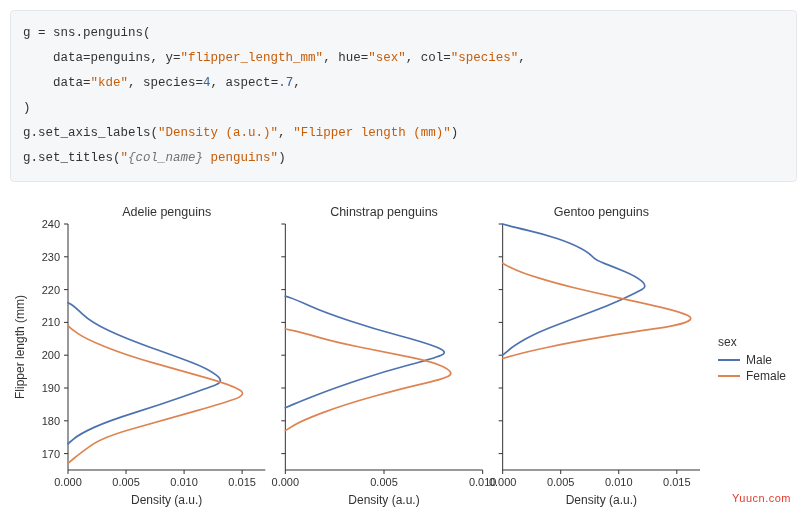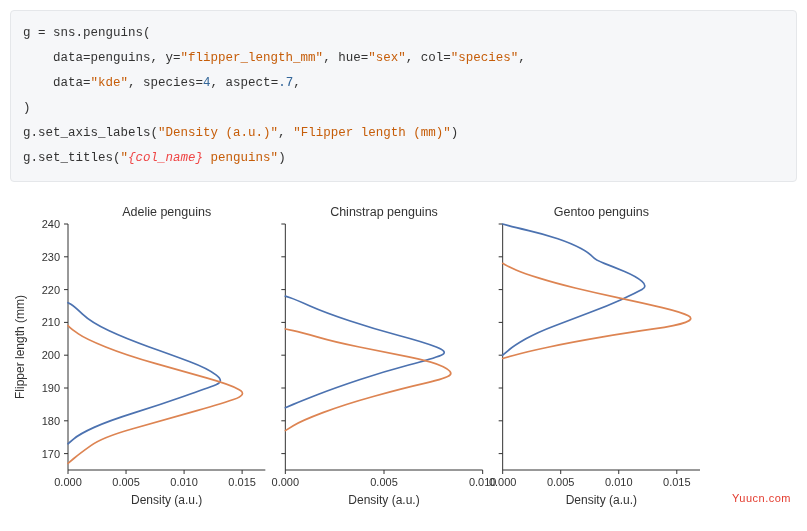--- a/index.html
+++ b/index.html
@@ -21,21 +21,21 @@
     font-size: 12.5px;
     line-height: 2.0;
     color: #333;
     white-space: pre;
     overflow: hidden;
     margin-bottom: 18px;
   }
   .code-block .s { color: #c65d09; }
   .code-block .k { color: #336699; }
   .code-block .n { color: #333; }
-  .code-block .it { font-style: italic; color:#ef4444;font-family:Liberation Mono, monospace;}
+  .code-block .it { font-style: italic; color:#737373;font-family:Liberation Mono, monospace;}
 
   .figure-area {
     display: flex;
     align-items: center;
   }
   svg.chart {
     display: block;
   }
   .legend {
     margin-left: 8px;
@@ -146,14 +146,25 @@
       <line x1="550.7058823529412" y1="270" x2="550.7058823529412" y2="274" stroke="#333" stroke-width="1"></line>
       <text x="550.7058823529412" y="286" text-anchor="middle" font-size="11" fill="#333">0.005</text>
       <line x1="608.7450980392157" y1="270" x2="608.7450980392157" y2="274" stroke="#333" stroke-width="1"></line>
       <text x="608.7450980392157" y="286" text-anchor="middle" font-size="11" fill="#333">0.010</text>
       <line x1="666.7843137254902" y1="270" x2="666.7843137254902" y2="274" stroke="#333" stroke-width="1"></line>
       <text x="666.7843137254902" y="286" text-anchor="middle" font-size="11" fill="#333">0.015</text>
       <text x="591.3333333333334" y="304" text-anchor="middle" font-size="12" fill="#333">Density (a.u.)</text>
       <path d="M 492.6666666666667 155.2 Q 492.6666666666667 155.2 498.47058823529414 150.27999999999997 Q 504.2745098039216 145.35999999999999 515.8823529411765 138.79999999999998 Q 527.4901960784314 132.23999999999998 544.9019607843138 125.67999999999999 Q 562.3137254901961 119.12 579.7254901960785 112.56 Q 597.1372549019608 106 611.6470588235294 99.44 Q 626.156862745098 92.88 631.9607843137255 89.6 Q 637.7647058823529 86.32 631.9607843137255 81.4 Q 626.156862745098 76.48000000000002 614.5490196078431 71.56000000000002 Q 602.9411764705883 66.64000000000001 594.2352941176471 63.36 Q 585.5294117647059 60.079999999999984 582.6274509803922 56.8 Q 579.7254901960785 53.52000000000001 571.0196078431372 48.599999999999994 Q 562.3137254901961 43.67999999999998 547.8039215686274 38.75999999999999 Q 533.2941176470588 33.84 518.7843137254902 30.560000000000002 Q 504.2745098039216 27.28 498.47058823529414 25.64 T 492.6666666666667 24" fill="none" stroke="#4c72b0" stroke-width="1.7" stroke-linejoin="round" stroke-linecap="round"></path>
       <path d="M 492.6666666666667 158.48000000000002 Q 492.6666666666667 158.48000000000002 504.27450980392155 155.20000000000002 Q 515.8823529411765 151.92000000000002 539.0980392156863 147 Q 562.3137254901961 142.07999999999998 591.3333333333334 137.15999999999997 Q 620.3529411764706 132.23999999999998 643.5686274509803 128.95999999999998 Q 666.7843137254902 125.68 675.4901960784314 122.4 Q 684.1960784313726 119.12 678.3921568627452 115.84 Q 672.5882352941177 112.56 652.2745098039215 107.64 Q 631.9607843137255 102.72 608.7450980392157 97.8 Q 585.5294117647059 92.88 565.2156862745098 87.96 Q 544.9019607843137 83.03999999999999 529.2313725490196 78.11999999999999 Q 513.5607843137255 73.19999999999999 506.01568627450985 69.92 Q 498.47058823529414 66.64000000000001 495.56862745098044 65.00000000000001 T 492.6666666666667 63.360000000000014" fill="none" stroke="#dd8452" stroke-width="1.7" stroke-linejoin="round" stroke-linecap="round"></path>
     </svg>
+  <div class="legend">
+    <div class="legend-title">sex</div>
+    <div class="legend-row">
+      <span class="legend-swatch" id="swatch-0" style="border-top-color: rgb(76, 114, 176);"></span>
+      <span>Male</span>
+    </div>
+    <div class="legend-row">
+      <span class="legend-swatch" id="swatch-1" style="border-top-color: rgb(221, 132, 82);"></span>
+      <span>Female</span>
+    </div>
+  </div>
 </div>
 <div class="watermark">Yuucn.com</div>
 
 </body></html>

